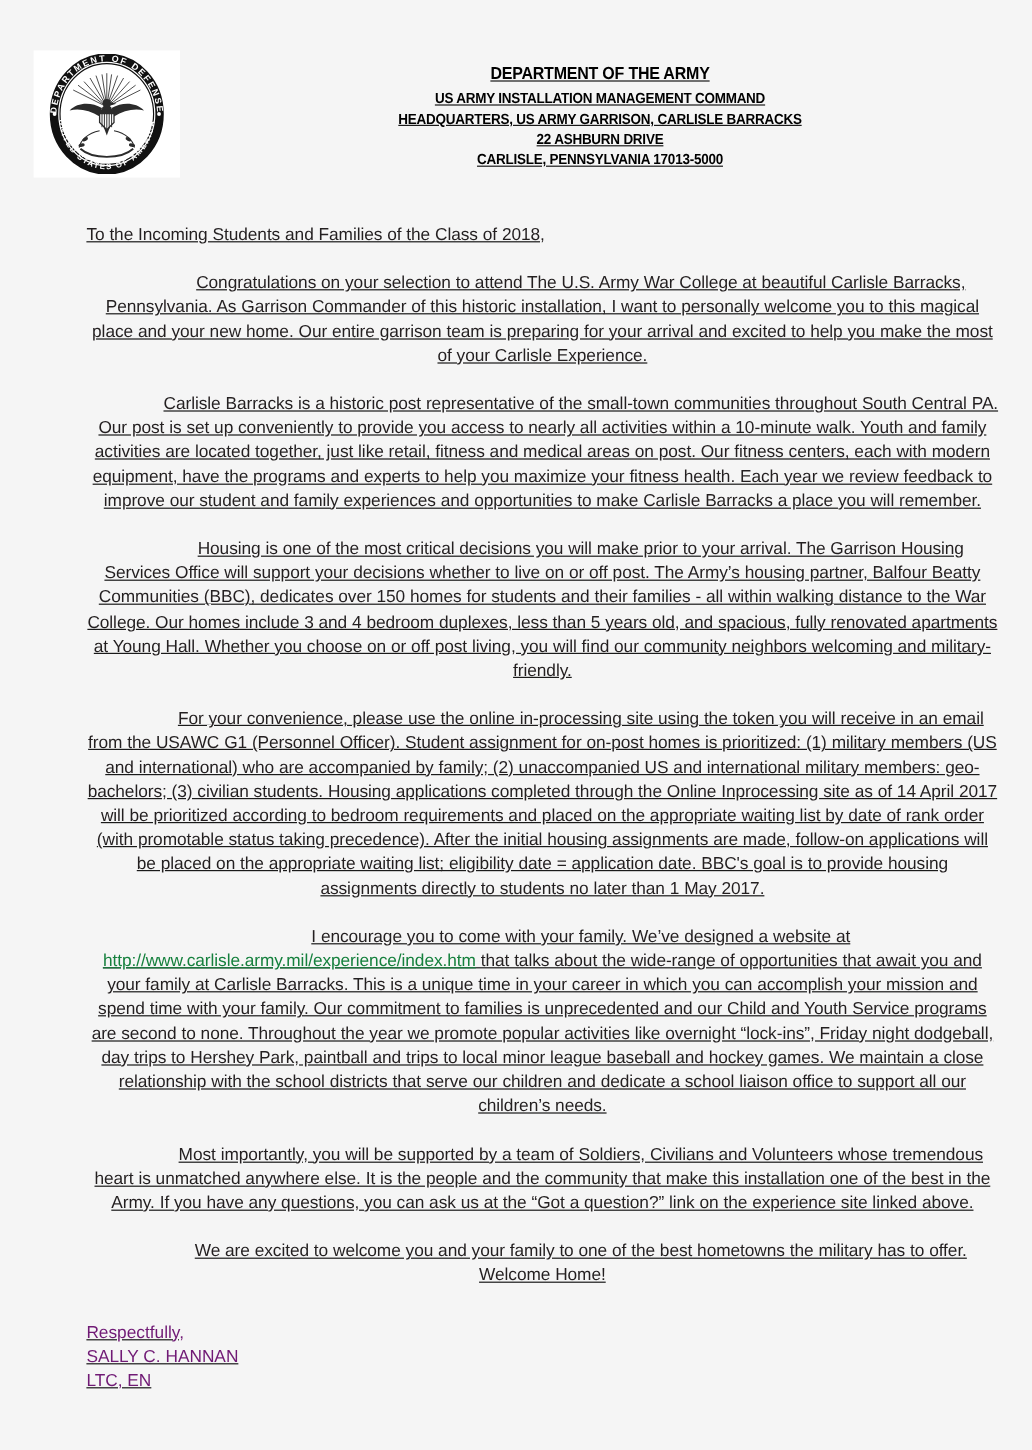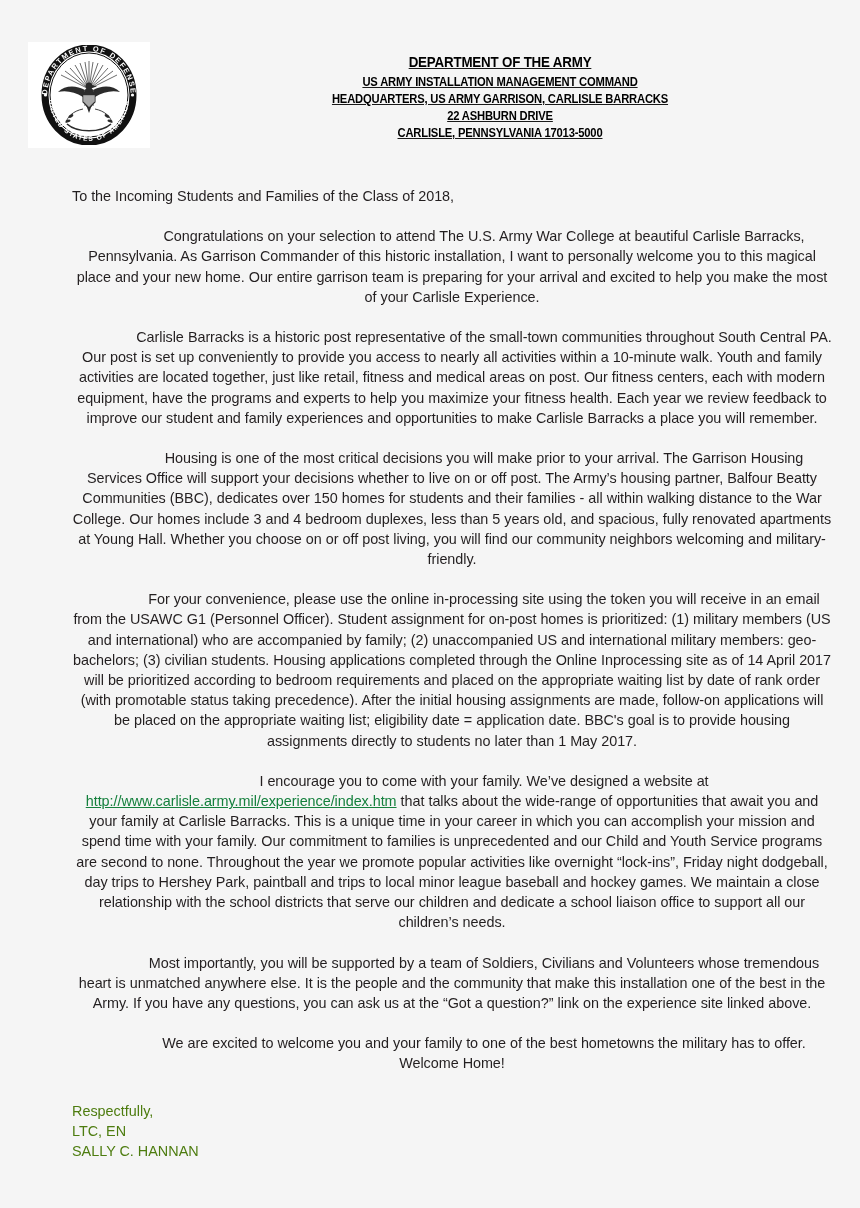--- a/index.html
+++ b/index.html
@@ -76,20 +76,21 @@
     font-size: 12.2px;
     line-height: 17px;
   }
 
   
   .body-area {
     position: absolute;
     left: 72px;
     top: 186px;
     width: 760px;
+    text-decoration: underline;
   }
 
   p.para {
     margin: 0;
     font-size: 14.4px;
     line-height: 20.2px;
     color: #231f20;
     text-align: left;
     letter-spacing: -0.05px;
     word-spacing: 0.1px;
@@ -112,21 +113,21 @@
     margin-bottom: 0;
   }
 
   
   .signature {
     margin-top: 27px;
   }
   .sig-line {
     font-size: 14.4px;
     line-height: 20.2px;
-    color: #4d7c0f;
+    color: #701a75;
     margin: 0;
   }
 </style>
 </head>
 <body>
 
 <div class="page">
 
   <div class="letterhead">
 
@@ -225,18 +226,18 @@
     <p class="para"><span class="indent"></span><span>For your convenience, please use the online in-processing site using the token you will receive in an email from the USAWC G1 (Personnel Officer).  Student assignment for on-post homes is prioritized: (1) military members (US and international) who are accompanied by family; (2) unaccompanied US and international military members: geo-bachelors; (3) civilian students. Housing applications completed through the Online Inprocessing site as of 14 April 2017 will be prioritized according to bedroom requirements and placed on the appropriate waiting list by date of rank order (with promotable status taking precedence). After the initial housing assignments are made, follow-on applications will be placed on the appropriate waiting list; eligibility date = application date. BBC's goal is to provide housing assignments directly to students no later than 1 May 2017.</span></p>
 
     <p class="para"><span class="indent"></span><span>I encourage you to come with your family. We’ve designed a website at </span><a class="doclink" href="#">http://www.carlisle.army.mil/experience/index.htm</a><span> that talks about the wide-range of opportunities that await you and your family at Carlisle Barracks. This is a unique time in your career in which you can accomplish your mission and spend time with your family.  Our commitment to families is unprecedented and our Child and Youth Service programs are second to none.  Throughout the year we promote popular activities like overnight “lock-ins”, Friday night dodgeball, day trips to Hershey Park, paintball and trips to local minor league baseball and hockey games.  We maintain a close relationship with the school districts that serve our children and dedicate a school liaison office to support all our children’s needs.</span></p>
 
     <p class="para"><span class="indent"></span><span>Most importantly, you will be supported by a team of Soldiers, Civilians and Volunteers whose tremendous heart is unmatched anywhere else.  It is the people and the community that make this installation one of the best in the Army. If you have any questions, you can ask us at the “Got a question?” link on the experience site linked above.</span></p>
 
     <p class="para"><span class="indent"></span><span>We are excited to welcome you and your family to one of the best hometowns the military has to offer.  Welcome Home!</span></p>
 
     <div class="signature">
       <p class="sig-line">Respectfully,</p>
+      <p class="sig-line">SALLY C. HANNAN</p>
       <p class="sig-line">LTC, EN</p>
-      <p class="sig-line">SALLY C. HANNAN</p>
     </div>
 
   </div>
 </div>
 
 </body></html>

